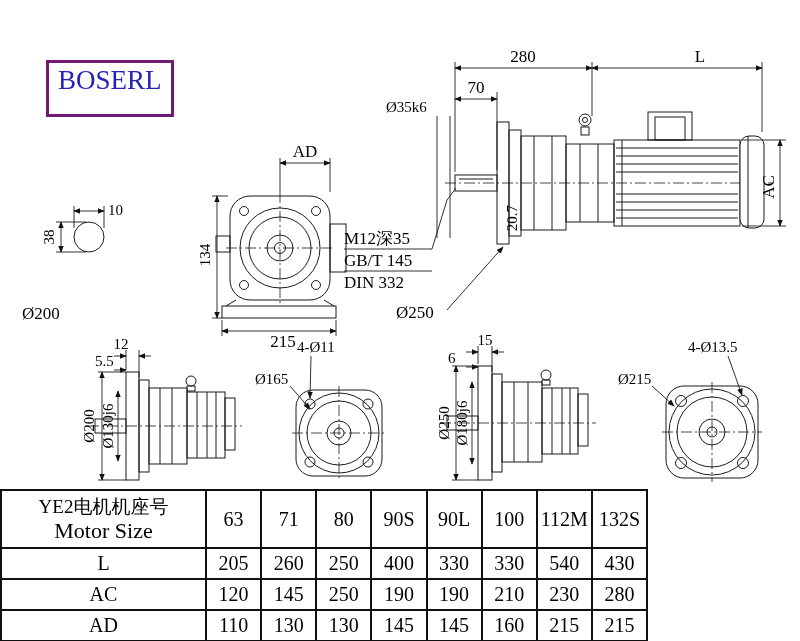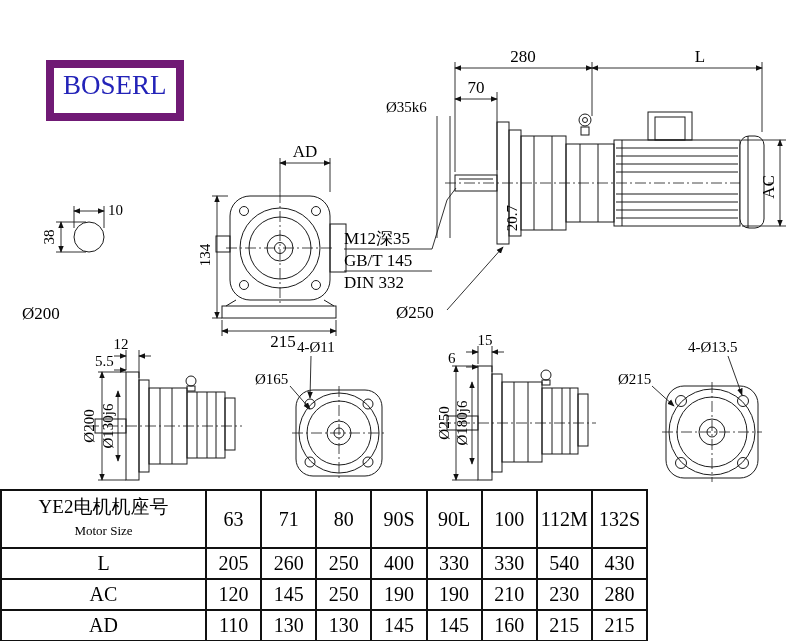--- a/index.html
+++ b/index.html
@@ -1,35 +1,35 @@
 <!DOCTYPE html>
 <html><head>
 <meta charset="utf-8">
 <style>
   html,body{margin:0;padding:0;background:#fff;}
   #stage{position:relative;width:800px;height:641px;background:#ffffff;overflow:hidden;
          font-family:"Liberation Sans",sans-serif;color:#000;}
   #title{position:absolute;left:55px;top:6px;font-family:"DejaVu Sans",sans-serif;
          font-weight:bold;font-size:27px;letter-spacing:1px;color:#000;}
-  #logo{position:absolute;left:46px;top:60px;border:8px solid #701a75;padding:0 9px 11px 9px;
+  #logo{position:absolute;left:46px;top:60px;border:3px solid #701a75;padding:0 9px 17px 9px;
         font-family:"Liberation Serif",serif;font-size:27px;color:#2323b8;line-height:34px;}
   svg{position:absolute;left:0;top:0;}
   .ln{stroke:#1b1b1b;stroke-width:1;fill:none;}
   .lnf{stroke:#1b1b1b;stroke-width:1;fill:#fff;}
   .cl{stroke:#1b1b1b;stroke-width:0.8;fill:none;stroke-dasharray:11 3 2 3;}
   .dimline{stroke:#1b1b1b;stroke-width:0.9;fill:none;}
   text.dim{font-family:"Liberation Serif",serif;font-size:15px;fill:#000;}
   text.dim2{font-family:"Liberation Serif",serif;font-size:17px;fill:#000;}
   table#spec{position:absolute;left:0;top:489px;width:648px;border-collapse:collapse;table-layout:fixed;}
   table#spec td{border:2px solid #111;text-align:center;vertical-align:middle;padding:0;
                 font-family:"Liberation Serif",serif;font-size:20px;color:#000;}
   tr.hdr td{height:56px;}
   tr.datarow td{height:29px;}
   .cellcn{font-size:19px;line-height:24px;}
-  .cellen{font-size:13px;line-height:24px;}
+  .cellen{font-size:22px;line-height:24px;}
 </style>
 </head>
 <body>
 
 <div id="stage">
 
   <div id="logo">BOSERL</div>
 
   <svg width="800" height="489" viewBox="0 0 800 489">
     <defs>

